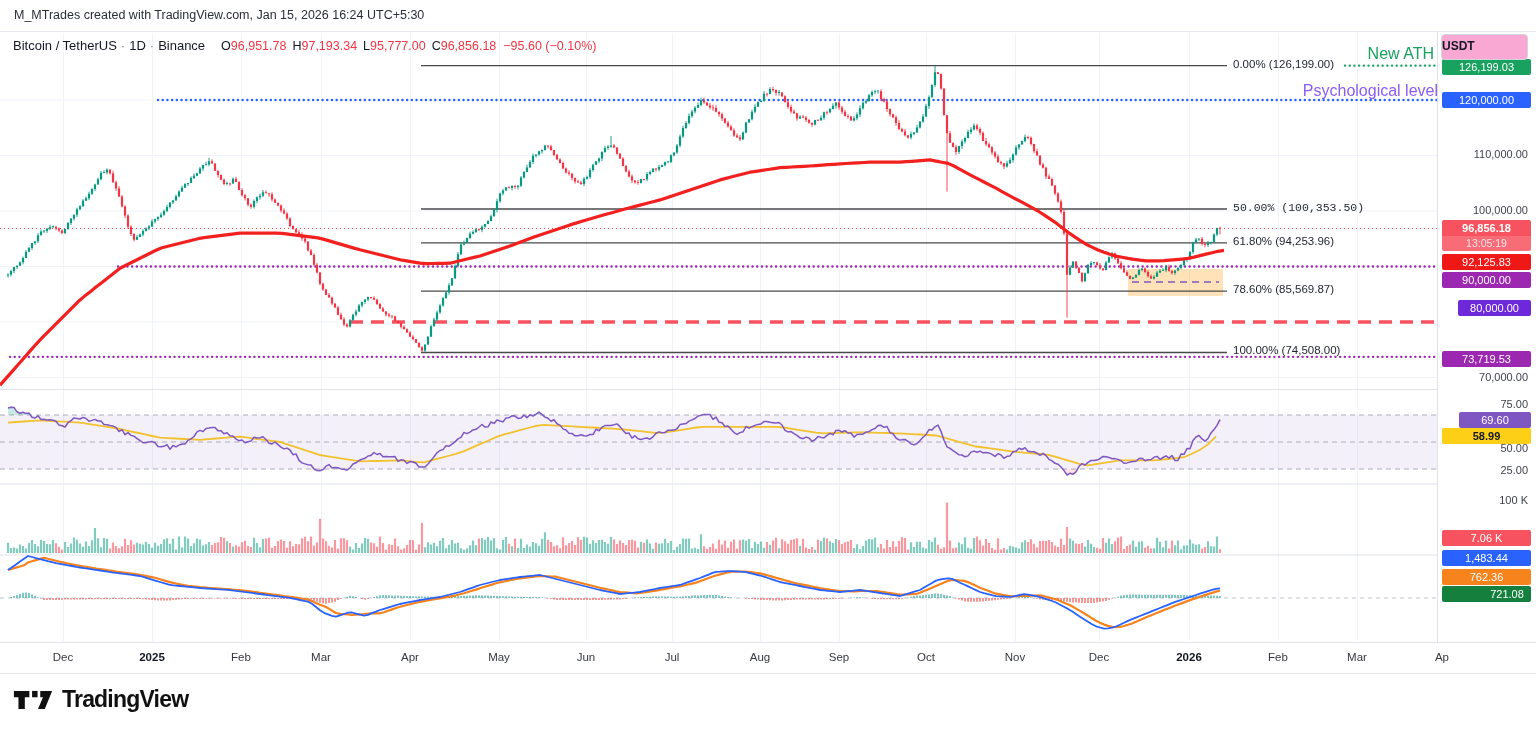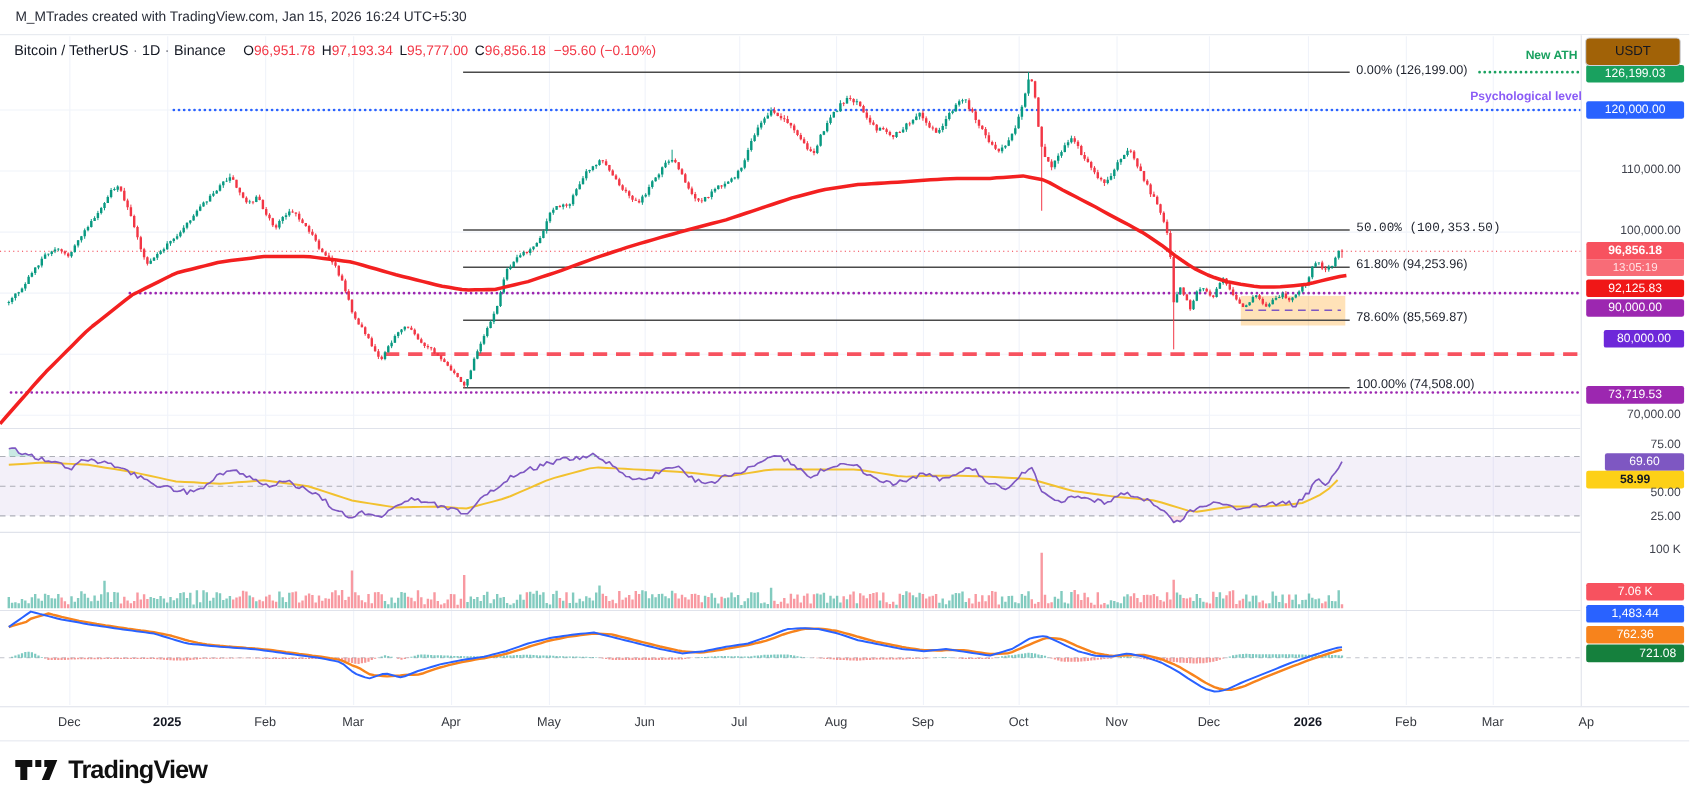--- a/index.html
+++ b/index.html
@@ -9,30 +9,30 @@
   .topbar span{position:absolute;left:14px;top:8px;font-size:12.5px;color:#2a2e39;}
   .plot-svg{position:absolute;left:0;top:32px;}
   .sym-header{position:absolute;left:13px;top:38px;font-size:13px;color:#131722;white-space:nowrap;z-index:4;}
   .sym-header .name{font-weight:500;}
   .sym-header .dot{color:#787b86;margin:0 4px;}
   .sym-header .ohlc{margin-left:10px;font-size:12.5px;}
   .sym-header .ohlc .k{color:#131722;margin-left:6px;}
   .sym-header .ohlc .v{color:#f23645;}
   .sym-header .chg{color:#f23645;margin-left:7px;font-size:12.5px;}
   .fib-label{position:absolute;font-size:11.5px;color:#1e222d;white-space:nowrap;z-index:3;}
-  .ann{position:absolute;font-size:11px;font-weight:700;white-space:nowrap;z-index:3;text-align:right;width:200px;}
+  .ann{position:absolute;font-size:16px;font-weight:400;white-space:nowrap;z-index:3;text-align:right;width:200px;}
   .axis-col{position:absolute;left:1437px;top:32px;width:99px;height:640px;border-left:1px solid #e0e3eb;background:#fff;z-index:2;}
   .ps-plain{position:absolute;right:9px;font-size:11px;color:#40434e;white-space:nowrap;}
   .ps-label{position:absolute;left:4px;right:6px;height:16px;line-height:16px;border-radius:2px;
             font-size:11px;color:#fff;text-align:center;white-space:nowrap;}
   .ps-last{position:absolute;left:4px;right:6px;border-radius:2px;overflow:hidden;text-align:center;z-index:3;}
   .ps-last .p{height:16px;line-height:16px;font-size:11px;color:#fff;font-weight:600;}
   .ps-last .c{height:15px;line-height:15px;font-size:10.5px;color:#ffe3e6;}
-  .usdt-btn{position:absolute;left:1441px;top:34px;width:85px;height:24px;background:#a16207;border:1px solid #d1d4dc;
-            border-radius:4px;font-size:12px;font-weight:400;color:#131722;text-align:center;line-height:22px;z-index:6;}
+  .usdt-btn{position:absolute;left:1441px;top:34px;width:85px;height:24px;background:#f9a8d4;border:1px solid #d1d4dc;
+            border-radius:4px;font-size:12px;font-weight:700;color:#131722;line-height:22px;z-index:6;}
   .time-axis{position:absolute;left:0;top:642px;width:1536px;height:30px;background:#fff;border-top:1px solid #e0e3eb;border-bottom:1px solid #e6e9ef;z-index:2;}
   .ta-item{position:absolute;top:8px;width:44px;margin-left:-22px;text-align:center;font-size:11.5px;color:#35383f;}
   .ta-bold{font-weight:700;color:#131722;}
   .footer{position:absolute;left:0;top:673px;width:1536px;height:61px;background:#fff;}
   .logo{position:absolute;left:13px;top:13px;display:flex;align-items:center;}
   .logo-text{font-size:23px;font-weight:800;color:#101010;letter-spacing:-0.8px;margin-left:9px;}
 </style>
 </head>
 <body>
 

